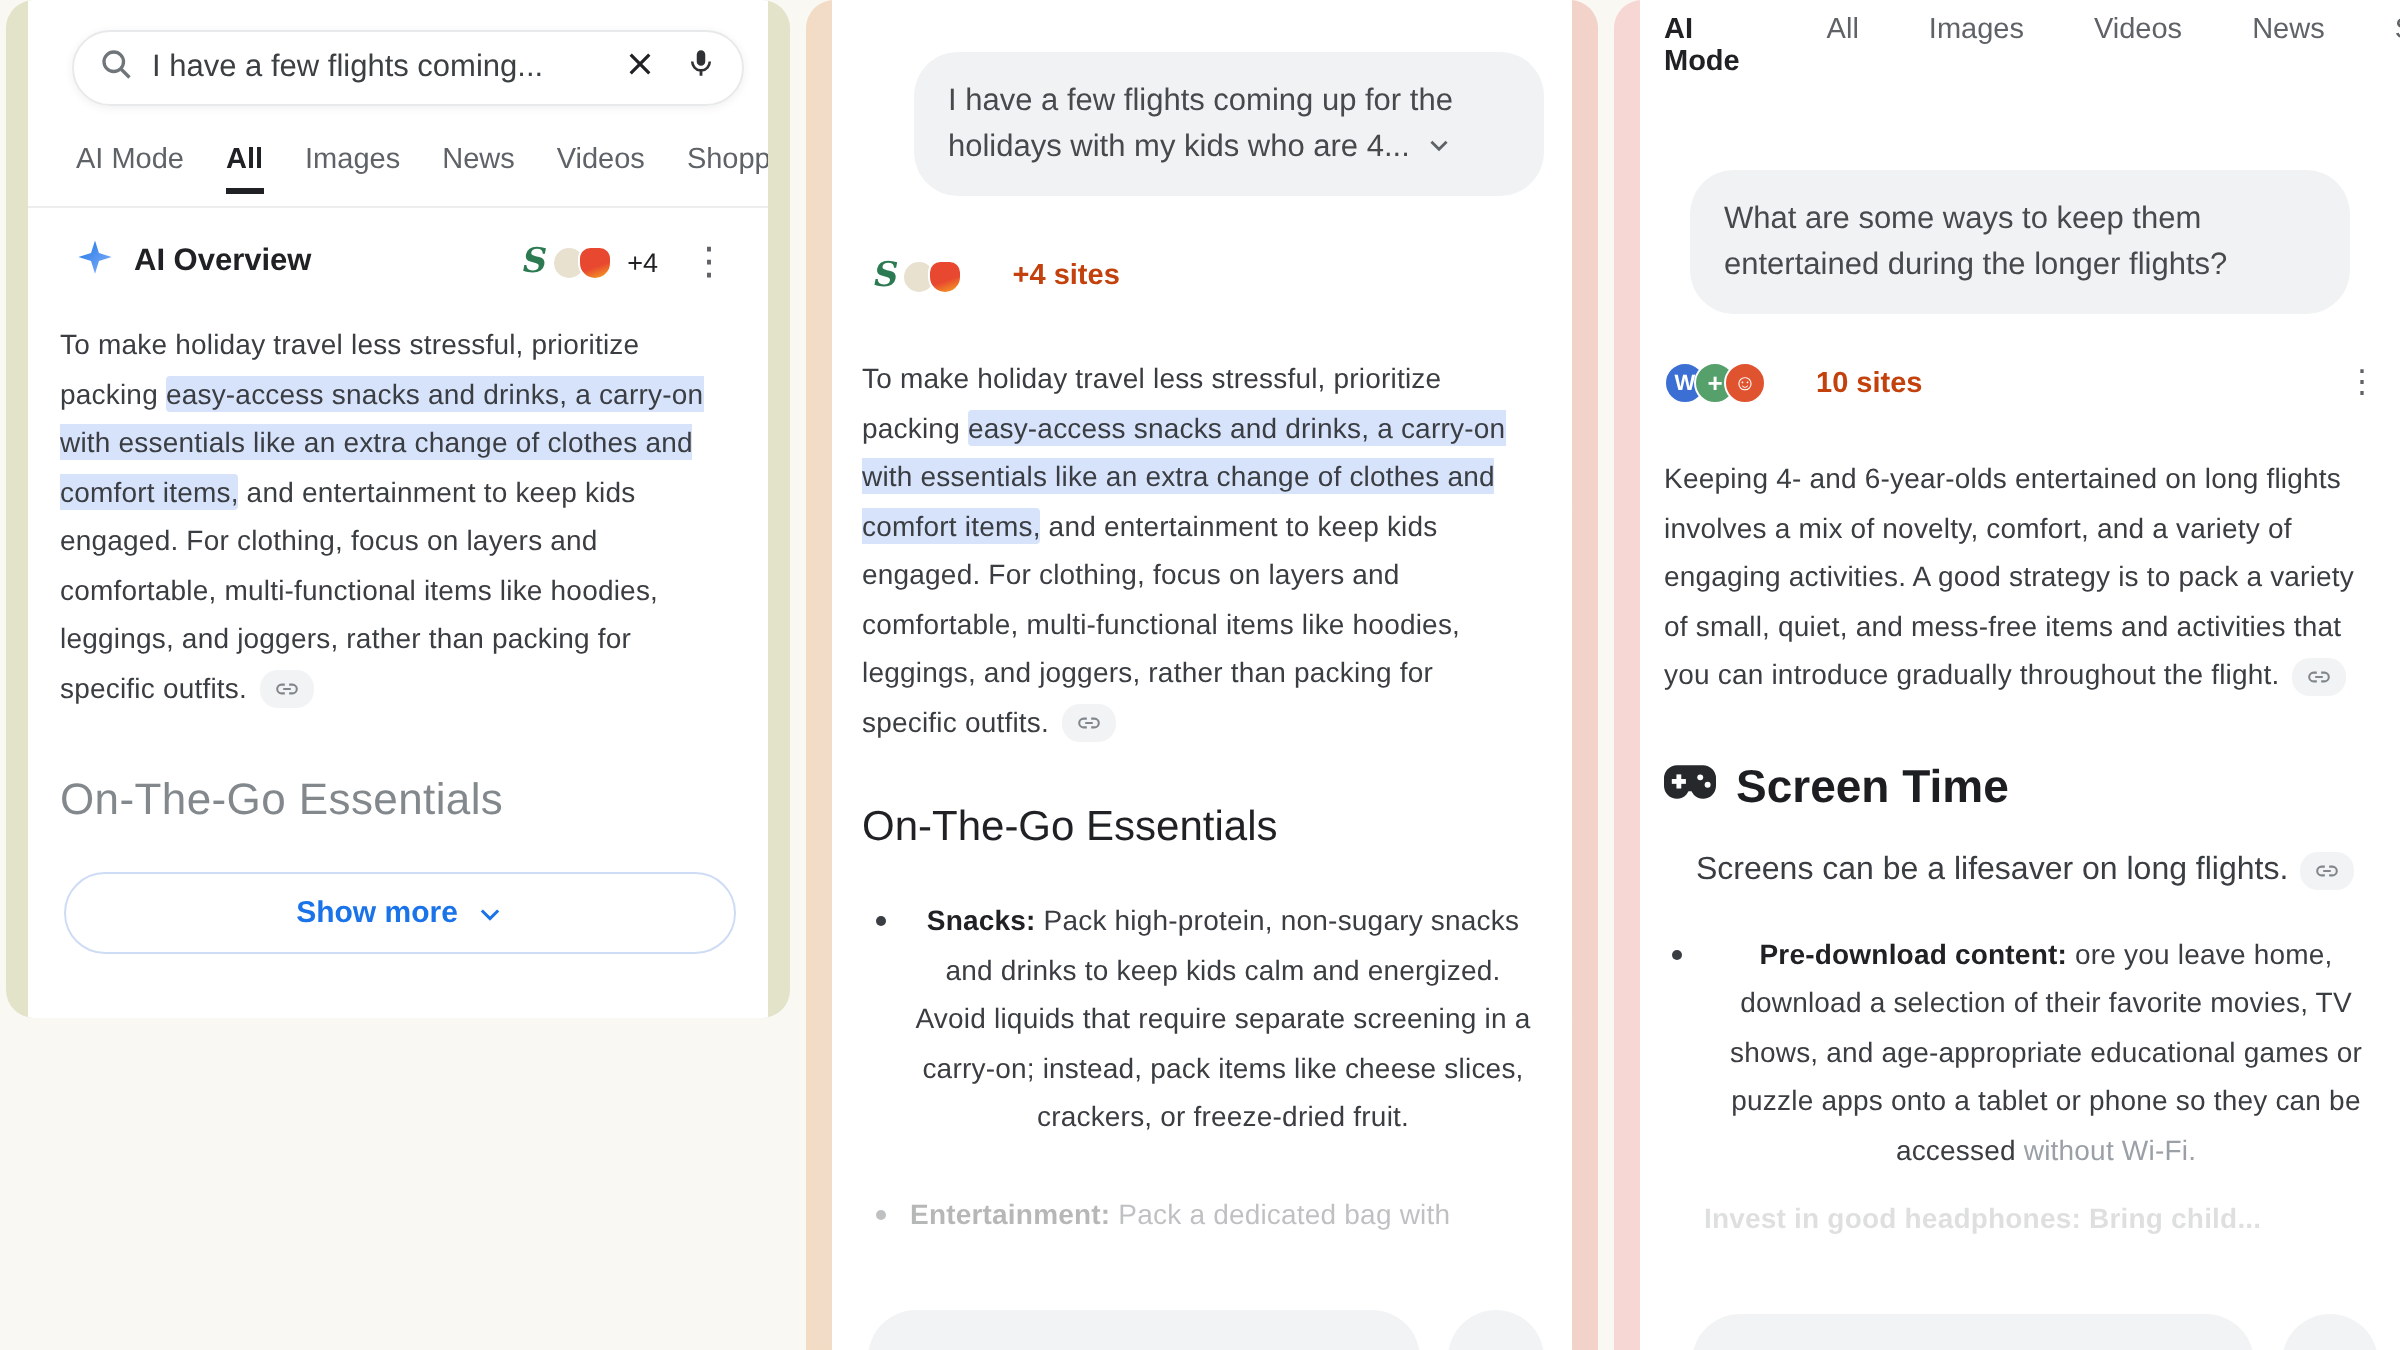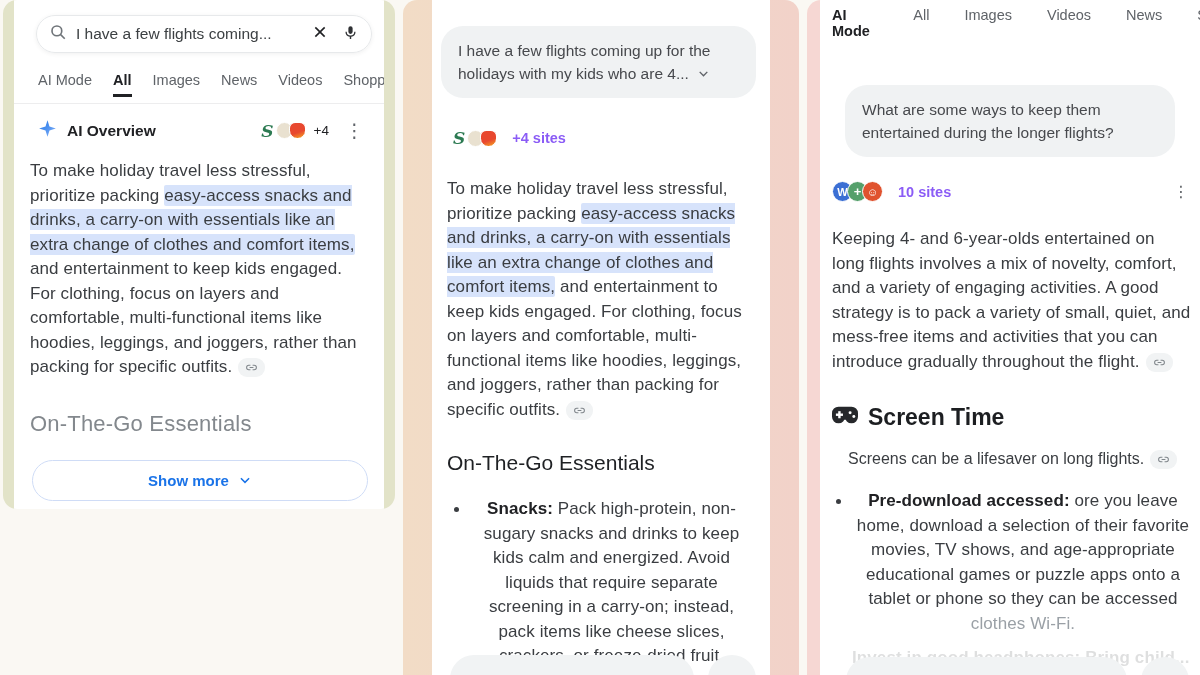--- a/index.html
+++ b/index.html
@@ -4,29 +4,29 @@
 <style>
   * { margin:0; padding:0; box-sizing:border-box; }
   html,body { width:1200px; height:675px; overflow:hidden; background:#faf8f3;
               font-family:"Liberation Sans","DejaVu Sans",sans-serif; color:#3c4043; }
   .stage { position:relative; width:1200px; height:675px; }
 
   
   .phone { position:absolute; top:0; border-radius:14px; overflow:hidden; }
   .phone1 { left:3px;  width:392px; height:509px; background:#e2e3c8; padding:0 11px; }
   .phone2 { left:403px; width:396px; height:675px; border-radius:14px 14px 0 0;
-            background:linear-gradient(90deg,#f2dcc6,#f2d2c9); padding:0 29px; }
+            background:linear-gradient(90deg,#f2dcc6,#f2d2c9); padding:0 13px; }
   .phone3 { left:807px; width:400px; height:675px; border-radius:14px 0 0 0;
             background:#f6d7d3; padding-left:13px; }
   .screen { background:#fff; width:100%; height:100%; overflow:hidden; position:relative; }
 
   
   .muted { color:#5f6368; }
   .row { display:flex; align-items:center; }
-  .body-text { font-size:17px; line-height:24.5px; color:#3a3d41; letter-spacing:.1px; }
+  .body-text { font-size:14px; line-height:24.5px; color:#3a3d41; letter-spacing:.1px; }
   .hl { background:#d7e3fb; border-radius:2px; padding:1px 0; }
   .link-chip { display:inline-flex; align-items:center; justify-content:center;
                background:#f1f3f4; border-radius:9px; padding:3px 7px; margin-left:6px;
                vertical-align:middle; }
   .dots { font-size:19px; color:#5f6368; line-height:1; padding:0 4px; }
   .bullet-row { display:flex; margin-top:18px;text-align:center; }
   .bullet-dot { width:5px; height:5px; border-radius:50%; background:#3a3d41; margin:10px 12px 0 6px; flex:none; }
   .favicon { width:17px; height:17px; border-radius:50%; display:inline-flex; align-items:center;
              justify-content:center; font-size:9px; font-weight:bold; color:#fff; border:1.5px solid #fff; }
   .query-bubble { background:#f0f2f3; border-radius:22px; padding:13px 17px; max-width:315px;
@@ -47,21 +47,21 @@
   .ov-row { display:flex; align-items:center; margin:15px 16px 0 24px; }
   .ov-label { font-size:15.5px; font-weight:bold; color:#202124; margin-left:10px; }
   .p1-heading { margin:31px 0 0 16px; font-size:22px; color:#83888d; letter-spacing:.2px; }
   .show-more { margin:23px 16px 0 18px; height:41px; border:1px solid #cfdcf6; border-radius:22px;
                display:flex; align-items:center; justify-content:center; gap:9px;
                color:#1a73e8; font-size:15px; font-weight:bold; background:#fff; }
 
   
   .bubble-wrap2 { display:flex; justify-content:flex-end; margin:26px 14px 0 0; }
   .sites-row2 { margin:30px 0 0 21px; }
-  .sites-label { font-size:14.5px; font-weight:bold; color:#8b5cf6; margin-left:15px; }
+  .sites-label { font-size:14.5px; font-weight:bold; color:#c2410c; margin-left:25px; }
   .p2-para { margin:29px 18px 0 15px; }
   .p2-heading { margin:29px 0 0 15px; font-size:21px; font-weight:500; color:#1f2124; }
   .faded-30 { opacity:.32; }
   .serif-s { font-family:"DejaVu Serif",serif; font-weight:bold; font-style:italic;
              color:#2c7a52; font-size:17px; }
 
   
   .tabs3 { display:flex; gap:35px; margin:7px 0 0 12px; font-size:14.5px; color:#5f6368; }
   .tab3.active { color:#202124; font-weight:bold; }
   .bubble-wrap3 { display:flex; justify-content:flex-end; margin:46px 32px 0 0; }
@@ -260,21 +260,21 @@
       <div class="p3-sub">
         <span>Screens can be a lifesaver on long flights.</span><span class="link-chip">
             <svg width="13" height="13" viewBox="0 0 24 24" fill="#80868b">
               <path d="M3.9 12A3.1 3.1 0 0 1 7 8.9h3V7H7a5 5 0 0 0 0 10h3v-1.9H7A3.1 3.1 0 0 1 3.9 12zM8.5 13h7v-2h-7v2zM17 7h-3v1.9h3a3.1 3.1 0 0 1 0 6.2h-3V17h3a5 5 0 0 0 0-10z"></path>
             </svg>
           </span>
       </div>
 
       <div class="bullet-row body-text p3-bullet">
         <span class="bullet-dot"></span>
-        <span><b style="color:#202124;">Pre-download accessed:</b><span> ore you leave home, download a selection of their favorite movies, TV shows, and age-appropriate educational games or puzzle apps onto a tablet or phone so they can be accessed </span><span class="grey-tail">clothes Wi-Fi.</span></span>
+        <span><b style="color:#202124;">Pre-download content:</b><span> ore you leave home, download a selection of their favorite movies, TV shows, and age-appropriate educational games or puzzle apps onto a tablet or phone so they can be accessed </span><span class="grey-tail">without Wi-Fi.</span></span>
       </div>
 
       <div class="body-text faded-15" style="white-space:nowrap; overflow:hidden;">
         <b>Invest in good headphones: Bring child...</b>
       </div>
 
       <div class="input-bar" style="left:26px; right:18px; bottom:-30px;">
         <div class="input-pill"></div>
         <div class="input-circle"></div>
       </div>

